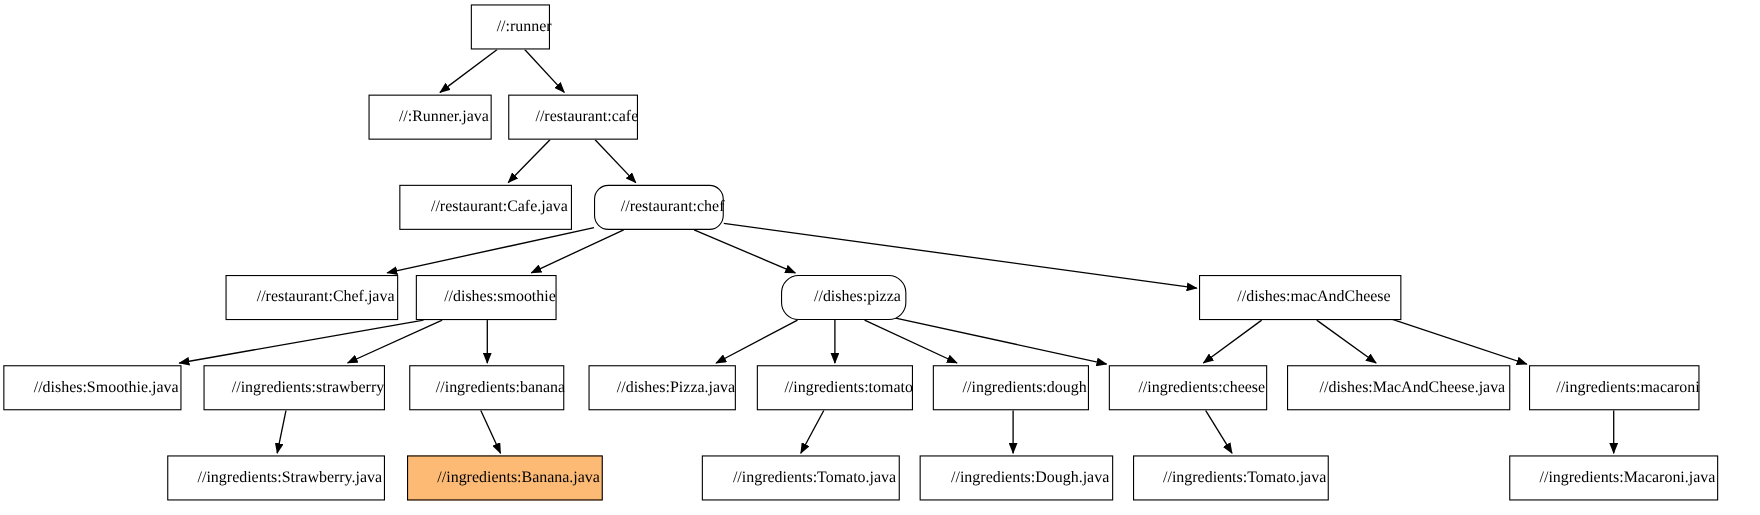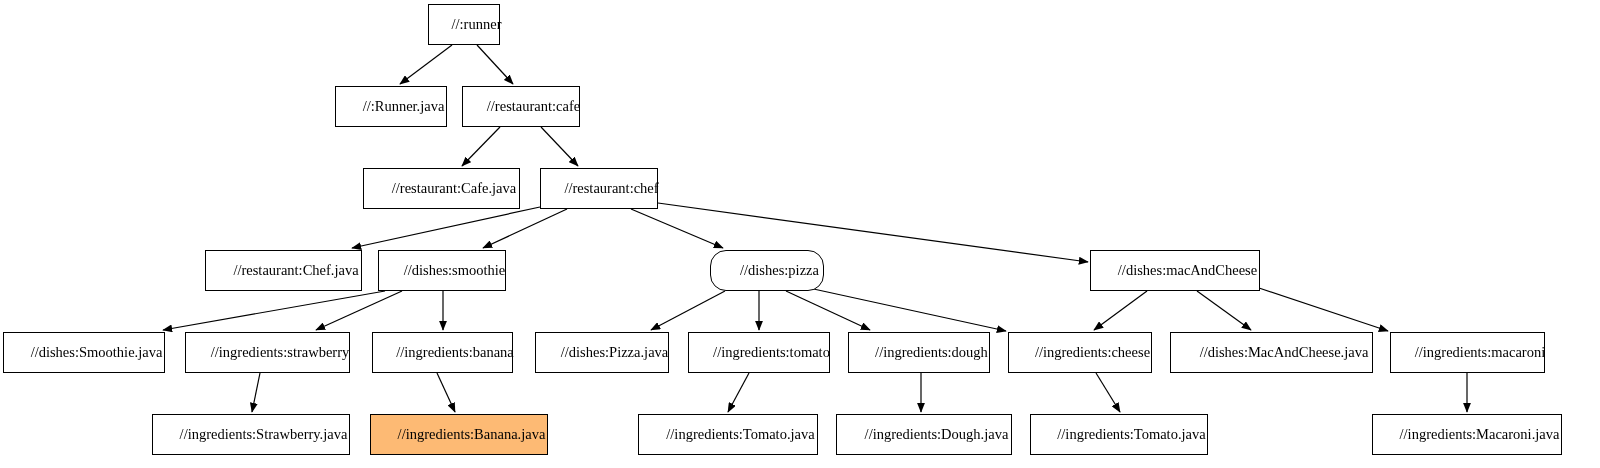--- a/index.html
+++ b/index.html
@@ -84,33 +84,33 @@
       </div>
       <div class="graph-node" style="left: 335px; top: 86px; width: 112px; height: 41px; background: rgb(255, 255, 255); border-color: rgb(0, 0, 0);">
         <span class="node-label">//:Runner.java</span>
       </div>
       <div class="graph-node" style="left: 462px; top: 86px; width: 118px; height: 41px; background: rgb(255, 255, 255); border-color: rgb(0, 0, 0);">
         <span class="node-label">//restaurant:cafe</span>
       </div>
       <div class="graph-node" style="left: 363px; top: 168px; width: 157px; height: 41px; background: rgb(255, 255, 255); border-color: rgb(0, 0, 0);">
         <span class="node-label">//restaurant:Cafe.java</span>
       </div>
-      <div class="graph-node" style="left: 540px; top: 168px; width: 118px; height: 41px; background: rgb(255, 255, 255); border-color: rgb(0, 0, 0);">
+      <div class="graph-node" style="left: 540px; top: 168px; width: 118px; height: 41px; background: rgb(255, 255, 255); border-color: rgb(0, 0, 0); border-radius: 13px;">
         <span class="node-label">//restaurant:chef</span>
       </div>
       <div class="graph-node" style="left: 205px; top: 250px; width: 157px; height: 41px; background: rgb(255, 255, 255); border-color: rgb(0, 0, 0);">
         <span class="node-label">//restaurant:Chef.java</span>
       </div>
       <div class="graph-node" style="left: 378px; top: 250px; width: 128px; height: 41px; background: rgb(255, 255, 255); border-color: rgb(0, 0, 0);">
         <span class="node-label">//dishes:smoothie</span>
       </div>
       <div class="graph-node" style="left: 710px; top: 250px; width: 114px; height: 41px; background: rgb(255, 255, 255); border-color: rgb(0, 0, 0); border-radius: 16px;">
         <span class="node-label">//dishes:pizza</span>
       </div>
-      <div class="graph-node" style="left: 1090px; top: 250px; width: 170px; height: 41px; background: rgb(255, 255, 255); border-color: rgb(0, 0, 0);">
+      <div class="graph-node" style="left: 1090px; top: 250px; width: 184px; height: 41px; background: rgb(255, 255, 255); border-color: rgb(0, 0, 0);">
         <span class="node-label">//dishes:macAndCheese</span>
       </div>
       <div class="graph-node" style="left: 3px; top: 332px; width: 162px; height: 41px; background: rgb(255, 255, 255); border-color: rgb(0, 0, 0);">
         <span class="node-label">//dishes:Smoothie.java</span>
       </div>
       <div class="graph-node" style="left: 185px; top: 332px; width: 165px; height: 41px; background: rgb(255, 255, 255); border-color: rgb(0, 0, 0);">
         <span class="node-label">//ingredients:strawberry</span>
       </div>
       <div class="graph-node" style="left: 372px; top: 332px; width: 141px; height: 41px; background: rgb(255, 255, 255); border-color: rgb(0, 0, 0);">
         <span class="node-label">//ingredients:banana</span>

